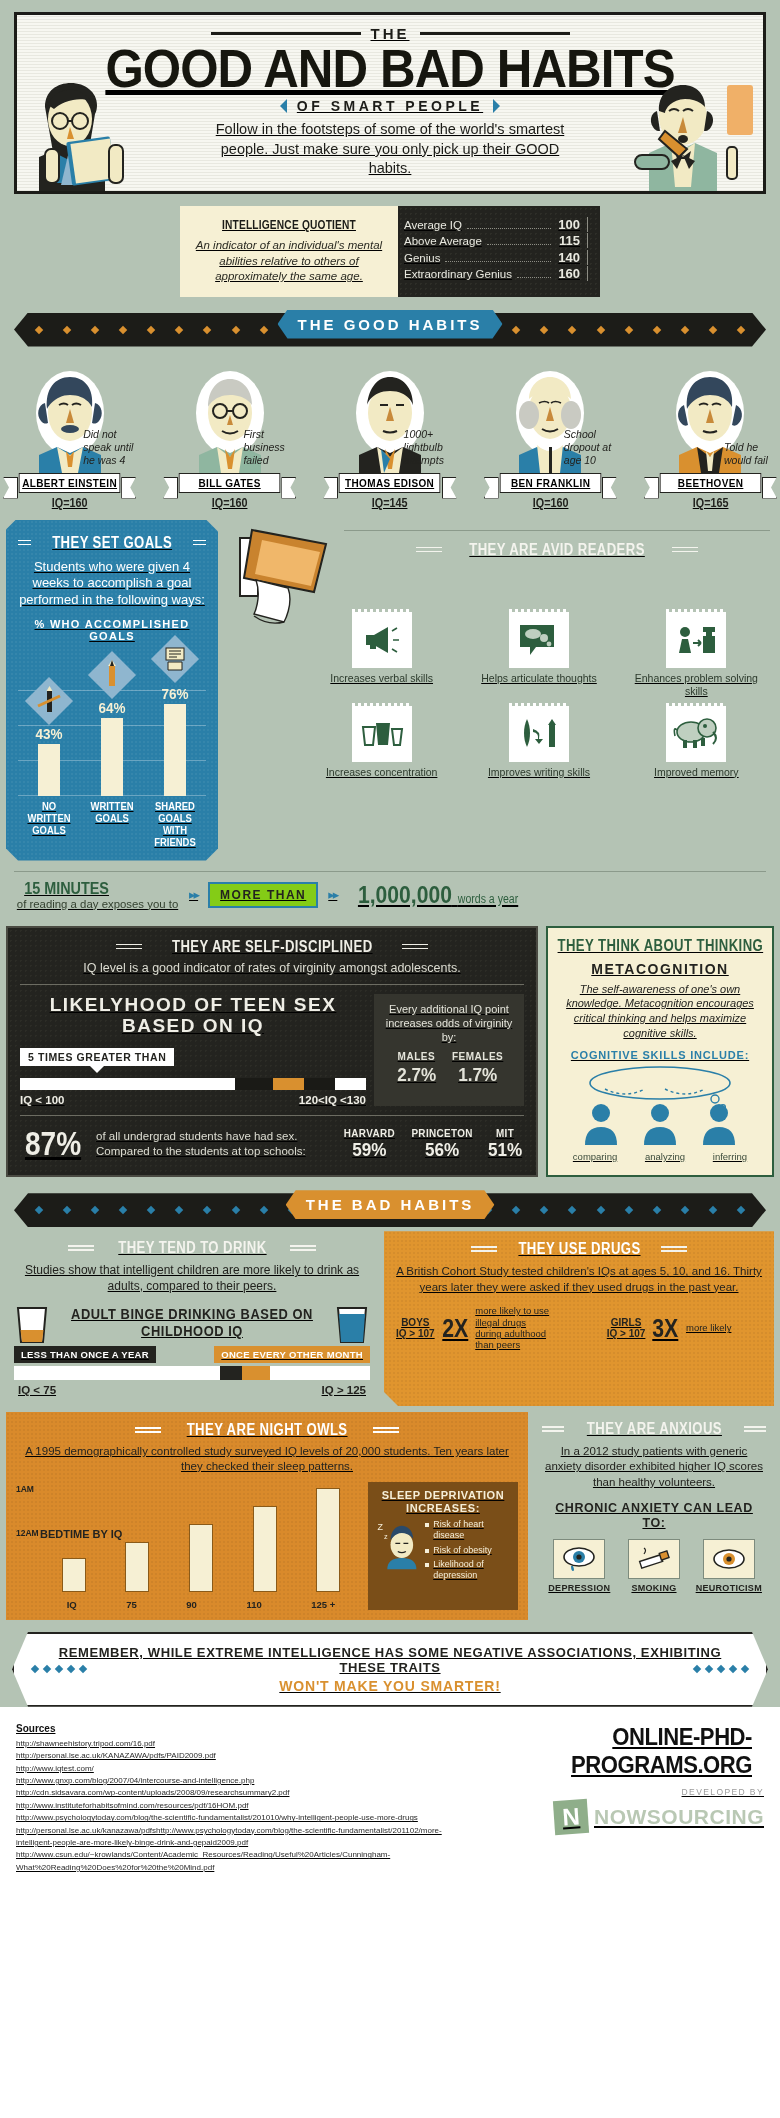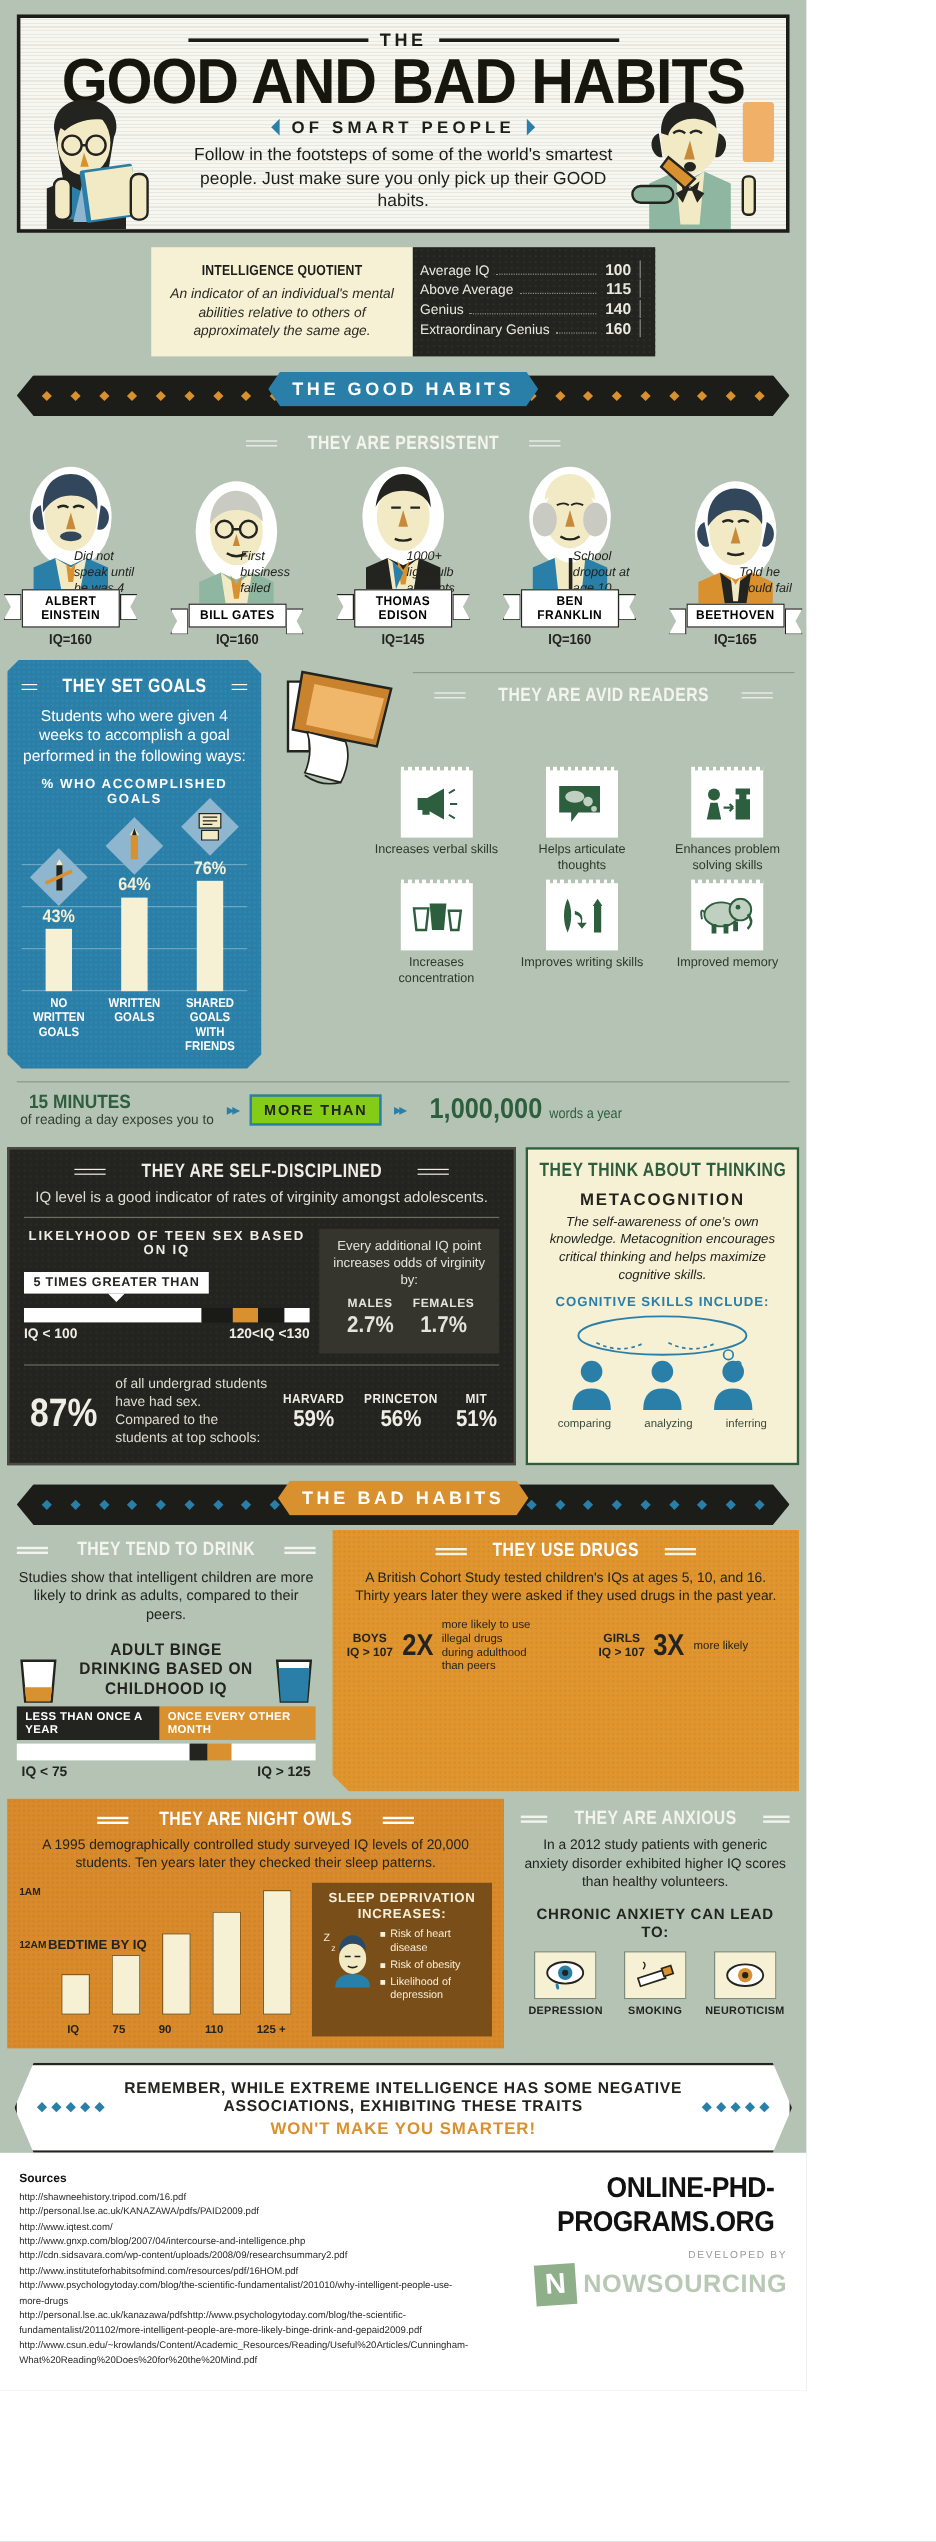--- a/index.html
+++ b/index.html
@@ -1,21 +1,21 @@
 <!DOCTYPE html>
 <html><head>
 <meta charset="utf-8">
 <style>
   * { box-sizing: border-box; margin:0; padding:0; }
   body {
     width:780px; background:#ffffff;
     font-family:"Liberation Sans", sans-serif;
     -webkit-font-smoothing:antialiased;
   }
-  .page { width:672px; background:#b4c3b4; position:relative; }
+  .page { width:780px; background:#b4c3b4; position:relative;text-decoration:underline; }
 
   
   .ctr { text-align:center; }
 
   
   .shead { display:flex; align-items:center; justify-content:center; gap:8px; }
   .shead .t {
     font-weight:bold; letter-spacing:.5px; font-size:16px;
     transform:scaleX(.82); white-space:nowrap;
   }
@@ -143,21 +143,21 @@
   .bignum small { font-size:12px; font-weight:normal; }
 
   
   .dark-row { display:flex; gap:8px; padding:6px 6px 0; }
   .disc {
     flex:1; background:#23231f; border:2px solid #4a4a42; color:#efeee6; padding:10px 12px 12px;
     background-image:radial-gradient(#2c2c26 1px,transparent 1px); background-size:5px 5px;
   }
   .disc .lead2 { font-size:12.5px; text-align:center; margin-top:5px; color:#ddddd2;}
   .hr-d { height:1px; background:#6c6c62; margin:9px 0; }
-  .lk { font-size:11px; font-weight:bold; letter-spacing:1.5px; text-align:center; line-height:1.15;}
+  .lk { font-size:19px; font-weight:bold; letter-spacing:1.5px; text-align:center; line-height:1.15;}
   .fivex { background:#fff; color:#23231f; font-size:10.5px; font-weight:bold; letter-spacing:.6px;
            padding:3px 8px; display:inline-block; position:relative; }
   .fivex:after{content:"";position:absolute;left:50%;bottom:-7px;transform:translateX(-50%);
     width:0;height:0;border:7px solid transparent;border-top-color:#fff;border-bottom:0;}
   .meter { display:flex; height:12px; margin-top:12px; }
   .meter i { display:block; height:100%; }
   .mlabels { display:flex; justify-content:space-between; font-size:11.5px; font-weight:bold;
              margin-top:4px; color:#efeee6; }
   .sidebox { width:150px; background:#35352e; padding:8px 8px 10px; text-align:center;
              font-size:11px; line-height:1.3; color:#e4e4da; }
@@ -370,31 +370,20 @@
         <span class="dia" style="background: rgb(217, 144, 47);"></span>
         <span class="dia" style="background: rgb(217, 144, 47);"></span>
         <span class="dia" style="background: rgb(217, 144, 47);"></span>
         <span class="dia" style="background: rgb(217, 144, 47);"></span>
         <span class="dia" style="background: rgb(217, 144, 47);"></span>
       </div>
     <div class="lbl good">THE GOOD HABITS</div>
   </div>
 
   <div class="persist">
-    <div class="shead">
-      <span class="r">
-          <i style="background:#f4f4ee"></i>
-          <i style="background:#f4f4ee"></i>
-        </span>
-      <span class="t" style="color:#f4f4ee">THEY ARE PERSISTENT</span>
-      <span class="r">
-          <i style="background:#f4f4ee"></i>
-          <i style="background:#f4f4ee"></i>
-        </span>
-    </div>
 
     <div class="ppl">
 
       <div class="person">
         <svg width="90" height="104" viewBox="0 0 90 104" style="display:block;margin:0 auto">
           <ellipse cx="45" cy="44" rx="34" ry="42" fill="#fff"></ellipse>
           <ellipse cx="45" cy="44" rx="22" ry="28" fill="#f2eac4"></ellipse>
           <path d="M22 40c-2-20 8-32 23-32s24 12 22 30c0 0-5-12-22-12-16 0-23 14-23 14z" fill="#33475c"></path>
           <path d="M20 34c-7 2-9 12-4 18 3 4 7 2 7 2zM70 34c7 2 9 12 4 18-3 4-7 2-7 2z" fill="#33475c"></path>
           <path d="M45 40l-4 14h8z" fill="#c88a3a"></path>

